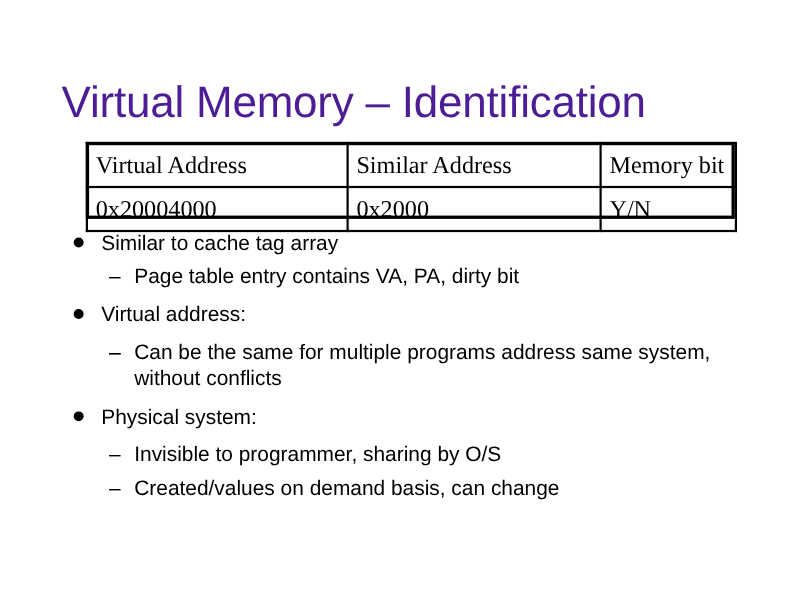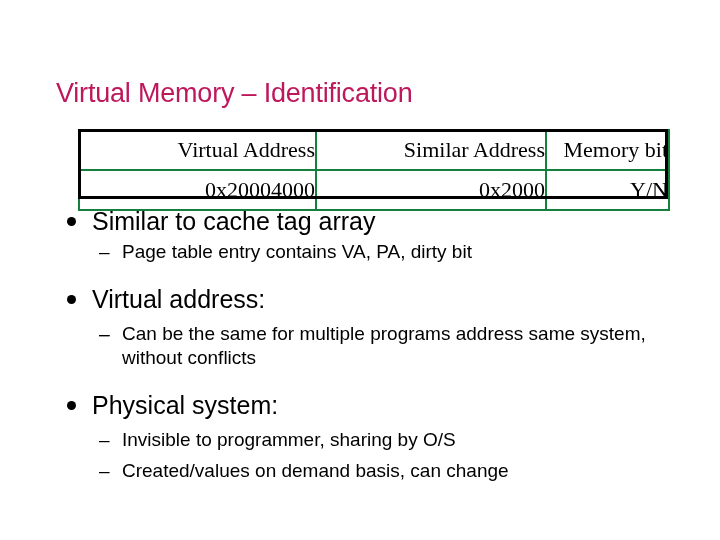--- a/index.html
+++ b/index.html
@@ -26,49 +26,49 @@
     background: #ffffff;
   }
 
   
   #slide-title {
     position: absolute;
     left: 56px;
     top: 73px;
     width: 620px;
     font-family: "Liberation Sans", sans-serif;
-    font-size: 27px;
+    font-size: 40px;
     font-weight: normal;
     line-height: 40px;
     letter-spacing: -0.2px;
-    color: #be185d;
+    color: #4c1d95;
     white-space: nowrap;
   }
 
   
   #address-table {
     position: absolute;
     left: 78px;
     top: 129px;
     width: 590px;
     border-collapse: collapse;
     table-layout: fixed;
     font-family: "Liberation Serif", serif;
     font-size: 22px;
     line-height: 26px;
     color: #000000;
     background: #ffffff;
   }
   #address-table td {
-    border: 2px solid #15803d;
+    border: 2px solid #000000;
     padding: 3px 0 4px 7px;
     vertical-align: middle;
     height: 31px;
     font-weight: normal;
-    text-align: right;
+    text-align: left;
     white-space: nowrap;
     overflow: hidden;
   }
   #address-table col.col-va { width: 237px; }
   #address-table col.col-pa { width: 230px; }
   #address-table col.col-db { width: 123px; }
 
   
   #table-wrap {
     position: absolute;
@@ -86,21 +86,21 @@
     position: absolute;
     left: 0;
     top: 206px;
     width: 720px;
   }
 
   .bullet-l1 {
     position: relative;
     padding-left: 92px;
     font-family: "Liberation Sans", sans-serif;
-    font-size: 25px;
+    font-size: 19px;
     line-height: 31px;
     color: #000000;
     margin: 0;
   }
   .bullet-l1 .marker {
     position: absolute;
     left: 67px;
     top: 0;
     width: 14px;
     font-size: 25px;
@@ -131,21 +131,21 @@
     position: absolute;
     left: 99px;
     top: 0;
     font-size: 19px;
     line-height: 24px;
     color: #000000;
   }
 
   .gap-after-l1 { margin-bottom: 3px; }
   .gap-after-l2 { margin-bottom: 6px; }
-  .gap-before-l1 { margin-top: 20px; }
+  .gap-before-l1 { margin-top: 7px; }
   .gap-sub { margin-top: 7px; }
 </style>
 </head>
 <body>
 
 <div id="slide">
 
   <div id="slide-title">Virtual Memory – Identification</div>
 
   <table id="address-table">

